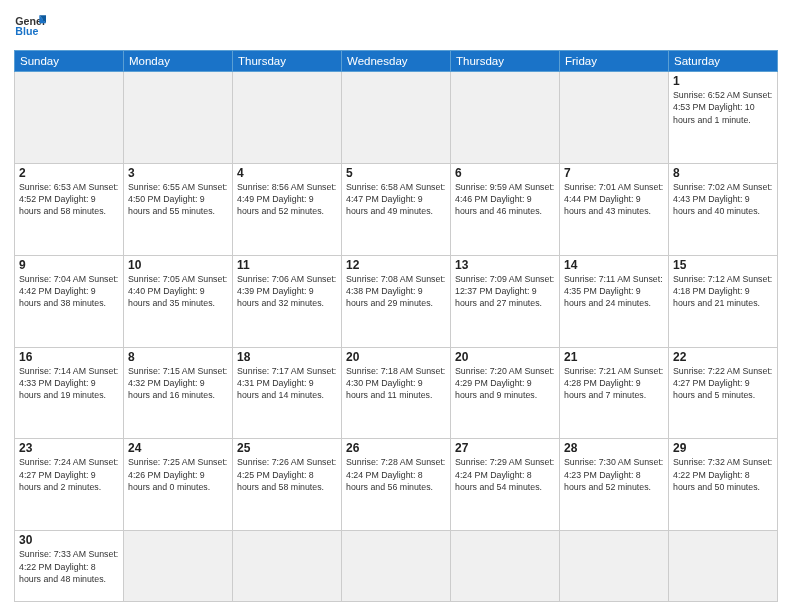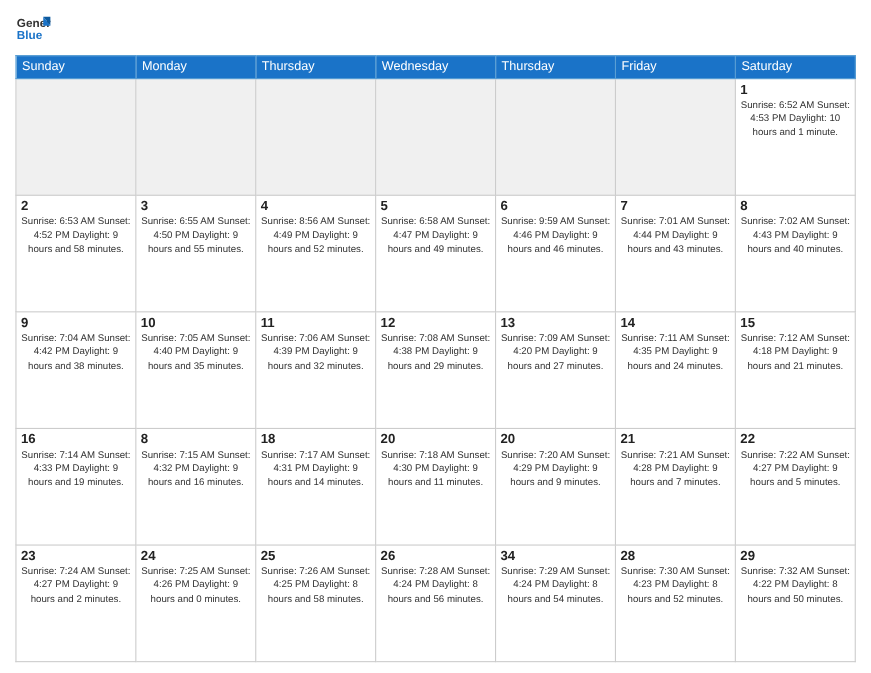--- a/index.html
+++ b/index.html
@@ -75,21 +75,20 @@
       font-size: 12px;
       font-weight: bold;
       color: #222;
       display: block;
       margin-bottom: 1px;
     }
     .day-info {
       font-size: 8.8px;
       line-height: 1.4;
       color: #333;
-      text-align: center;
     }
     .last-row td {
       height: 60px;
     }
   </style>
 </head>
 <body>
 
 <div class="page">
   <div class="header">
@@ -211,21 +210,21 @@
           <td>
             <span class="day-num">12</span>
             <div class="day-info">Sunrise: 7:08 AM
 Sunset: 4:38 PM
 Daylight: 9 hours
 and 29 minutes.</div>
           </td>
           <td>
             <span class="day-num">13</span>
             <div class="day-info">Sunrise: 7:09 AM
-Sunset: 4:20 PM
+Sunset: 12:37 PM
 Daylight: 9 hours
 and 27 minutes.</div>
           </td>
           <td>
             <span class="day-num">14</span>
             <div class="day-info">Sunrise: 7:11 AM
 Sunset: 4:35 PM
 Daylight: 9 hours
 and 24 minutes.</div>
           </td>
@@ -311,36 +310,51 @@
 and 58 minutes.</div>
           </td>
           <td>
             <span class="day-num">26</span>
             <div class="day-info">Sunrise: 7:28 AM
 Sunset: 4:24 PM
 Daylight: 8 hours
 and 56 minutes.</div>
           </td>
           <td>
-            <span class="day-num">34</span>
+            <span class="day-num">27</span>
             <div class="day-info">Sunrise: 7:29 AM
 Sunset: 4:24 PM
 Daylight: 8 hours
 and 54 minutes.</div>
           </td>
           <td>
             <span class="day-num">28</span>
             <div class="day-info">Sunrise: 7:30 AM
 Sunset: 4:23 PM
 Daylight: 8 hours
 and 52 minutes.</div>
           </td>
           <td>
             <span class="day-num">29</span>
             <div class="day-info">Sunrise: 7:32 AM
 Sunset: 4:22 PM
 Daylight: 8 hours
 and 50 minutes.</div>
           </td>
+        </tr>
+        <tr class="last-row">
+          <td>
+            <span class="day-num">30</span>
+            <div class="day-info">Sunrise: 7:33 AM
+Sunset: 4:22 PM
+Daylight: 8 hours
+and 48 minutes.</div>
+          </td>
+          <td class="empty"></td>
+          <td class="empty"></td>
+          <td class="empty"></td>
+          <td class="empty"></td>
+          <td class="empty"></td>
+          <td class="empty"></td>
         </tr>
       </tbody>
   </table>
 </div>
 
 </body></html>

